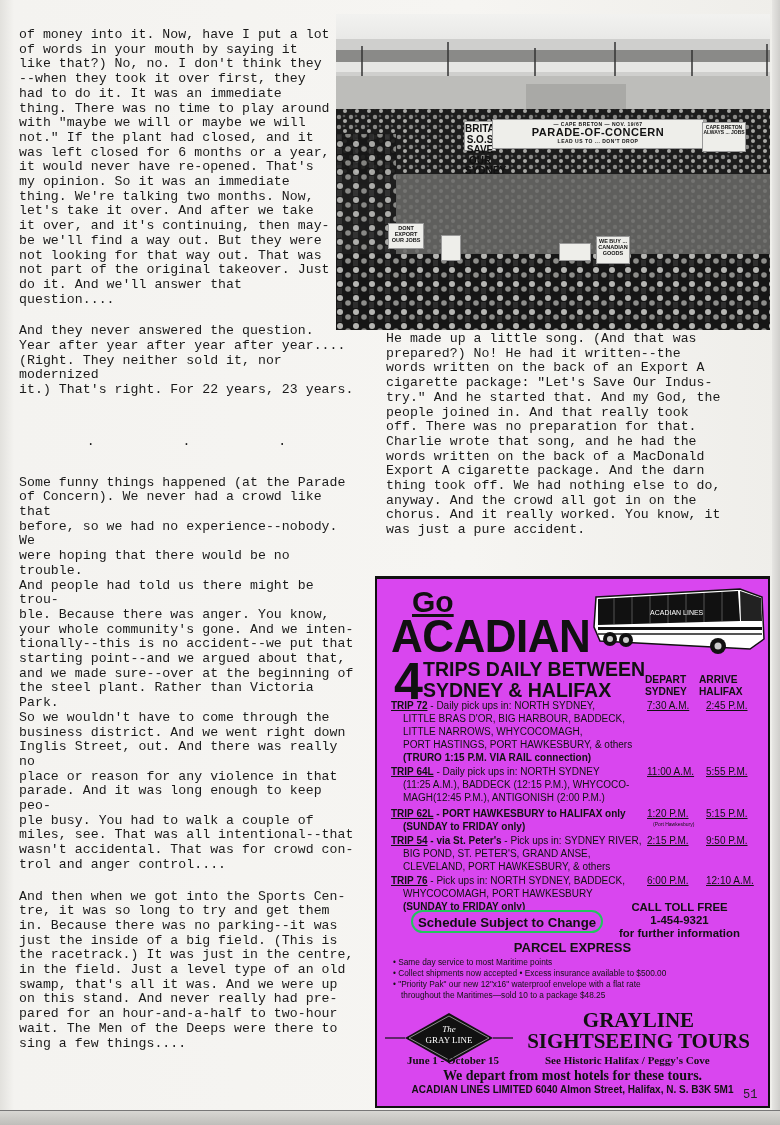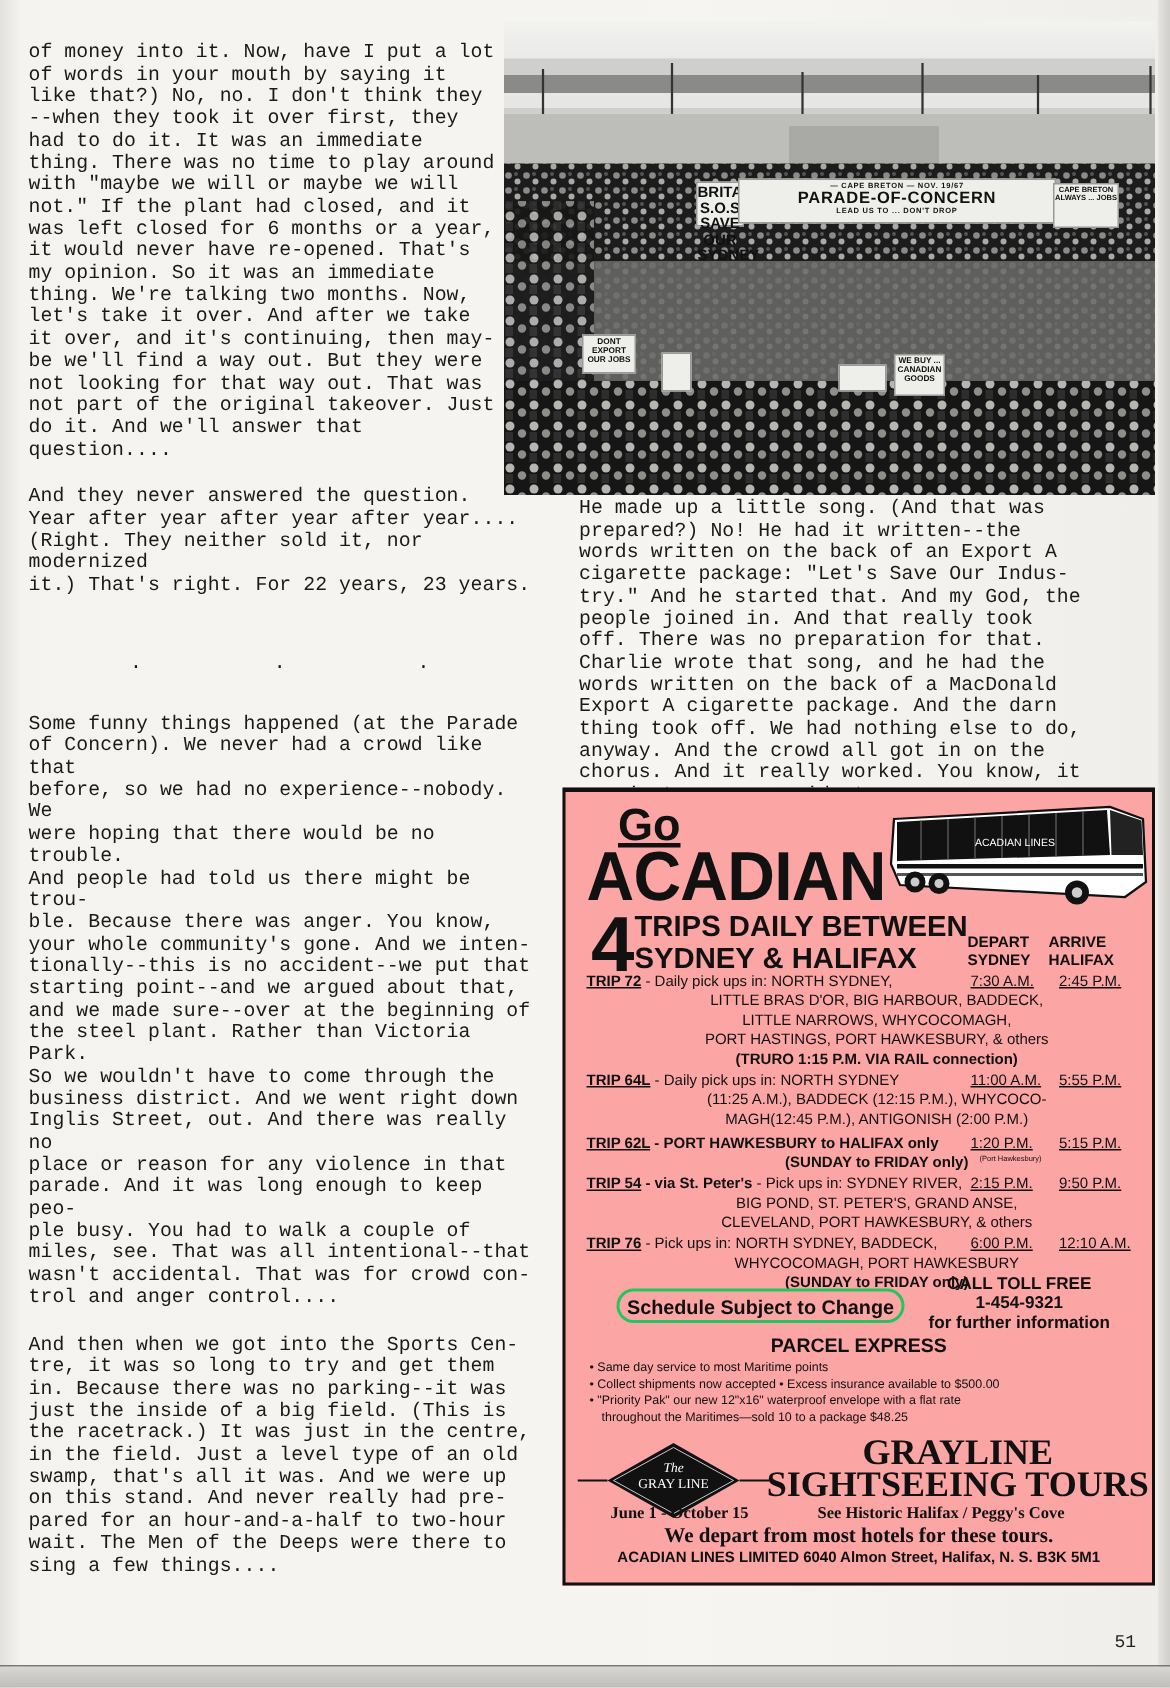--- a/index.html
+++ b/index.html
@@ -37,57 +37,57 @@
   .banner .sub { font-size: 5px; display: block; letter-spacing: 0.5px; }
   .sos { left: 128px; top: 107px; width: 30px; height: 26px; font-size: 10px; padding-top: 2px; }
   .sign-right { left: 366px; top: 108px; width: 42px; height: 26px; font-size: 5px; padding-top: 2px; }
   .sign-dont { left: 52px; top: 209px; width: 34px; height: 22px; font-size: 5.5px; padding-top: 2px; }
   .sign-buy { left: 260px; top: 222px; width: 32px; height: 24px; font-size: 5.5px; padding-top: 2px; }
   .sign-blank1 { left: 105px; top: 221px; width: 18px; height: 24px; }
   .sign-blank2 { left: 223px; top: 229px; width: 30px; height: 16px; }
 
   
   .ad {
-    position: absolute; left: 375px; top: 525px; width: 395px; height: 532px;
+    position: absolute; left: 375px; top: 576px; width: 395px; height: 532px;
     border: 2px solid #111; border-top: 3px solid #111; box-sizing: border-box;
-    font-family: "Liberation Sans", sans-serif; color: #111; background: #fca5a5;
+    font-family: "Liberation Sans", sans-serif; color: #111; background: #d946ef;
   }
   .go { position: absolute; left: 35px; top: 6px; font-size: 30px; font-weight: bold; text-decoration: underline; text-decoration-thickness: 3px; }
   .acadian { position: absolute; left: 14px; top: 32px; font-size: 44px; font-weight: bold; letter-spacing: -0.5px; transform: scaleY(1.05); }
   .four { position: absolute; left: 17px; top: 76px; font-size: 52px; font-weight: bold; line-height: 1; }
   .trips-head { position: absolute; left: 46px; top: 80px; font-size: 19.5px; font-weight: bold; line-height: 21px; }
   .bus { position: absolute; left: 213px; top: 8px; width: 178px; height: 72px; }
   .col-head {
     position: absolute; top: 95px; font-size: 10.2px; font-weight: bold; line-height: 12px;
   }
   .col-dep { left: 268px; width: 50px; }
   .col-arr { left: 322px; width: 50px; }
   .trip { position: absolute; left: 14px; width: 375px; font-size: 10px; line-height: 12.9px; }
   .trip .tid { font-weight: bold; text-decoration: underline; }
-  .trip .indent { padding-left: 12px; display: block; text-align: center; }
+  .trip .indent { padding-left: 12px; display: block; }
   .trip .b { font-weight: bold; }
   .time { position: absolute; font-size: 10px; text-decoration: underline; }
   .time-dep { left: 270px; }
   .time-arr { left: 329px; }
   .note { position: absolute; left: 276px; font-size: 5px; }
   .schedule-pill {
     position: absolute; left: 34px; top: 331px; width: 192px; height: 23px;
     border: 2px solid #22c55e; border-radius: 12px; font-size: 13.2px; font-weight: bold;
     text-align: center; line-height: 22px; box-sizing: border-box;
   }
   .toll { position: absolute; left: 240px; top: 322px; width: 125px; text-align: center; font-weight: bold; font-size: 11.4px; line-height: 13px; }
   .parcel-title { position: absolute; left: 0; width: 100%; top: 361px; text-align: center; font-weight: bold; font-size: 13px; }
   .parcel-list { position: absolute; left: 16px; top: 378px; font-size: 8.3px; line-height: 11px; margin: 0; padding: 0; list-style: none; }
   .parcel-list li::before { content: "\2022  "; }
   .parcel-list li.cont::before { content: ""; }
   .parcel-list li.cont { padding-left: 8px; }
   .grayline-logo { position: absolute; left: 8px; top: 433px; width: 128px; height: 52px; }
   .grayline-title {
     position: absolute; left: 134px; top: 431px; width: 255px; text-align: center;
-    font-family: "Liberation Serif", "DejaVu Serif", serif; font-weight: bold; font-size: 24px; line-height: 21px;
+    font-family: "Liberation Serif", "DejaVu Serif", serif; font-weight: bold; font-size: 21px; line-height: 21px;
   }
   .grayline-dates { position: absolute; left: 30px; top: 475px; font-family: "Liberation Serif", serif; font-weight: bold; font-size: 11px; }
   .grayline-see { position: absolute; left: 168px; top: 475px; font-family: "Liberation Serif", serif; font-weight: bold; font-size: 11px; }
   .grayline-depart { position: absolute; left: 0; width: 100%; top: 489px; text-align: center; font-family: "Liberation Serif", serif; font-weight: bold; font-size: 14px; }
   .address { position: absolute; left: 0; width: 100%; top: 505px; text-align: center; font-weight: bold; font-size: 10px; }
   .page-number { position: absolute; left: 743px; top: 1088px; font-family: "Liberation Mono", monospace; font-size: 12px; color: #222; }
   .page-edge { position: absolute; left: 0; top: 1110px; width: 780px; height: 15px; background: linear-gradient(180deg, #d8d7d3, #bdbcb8); border-top: 1px solid #777; }
   .right-edge { position: absolute; left: 772px; top: 0; width: 8px; height: 1125px; background: linear-gradient(90deg, #e6e5e2, #cfcecb); }
 </style>
 </head>

